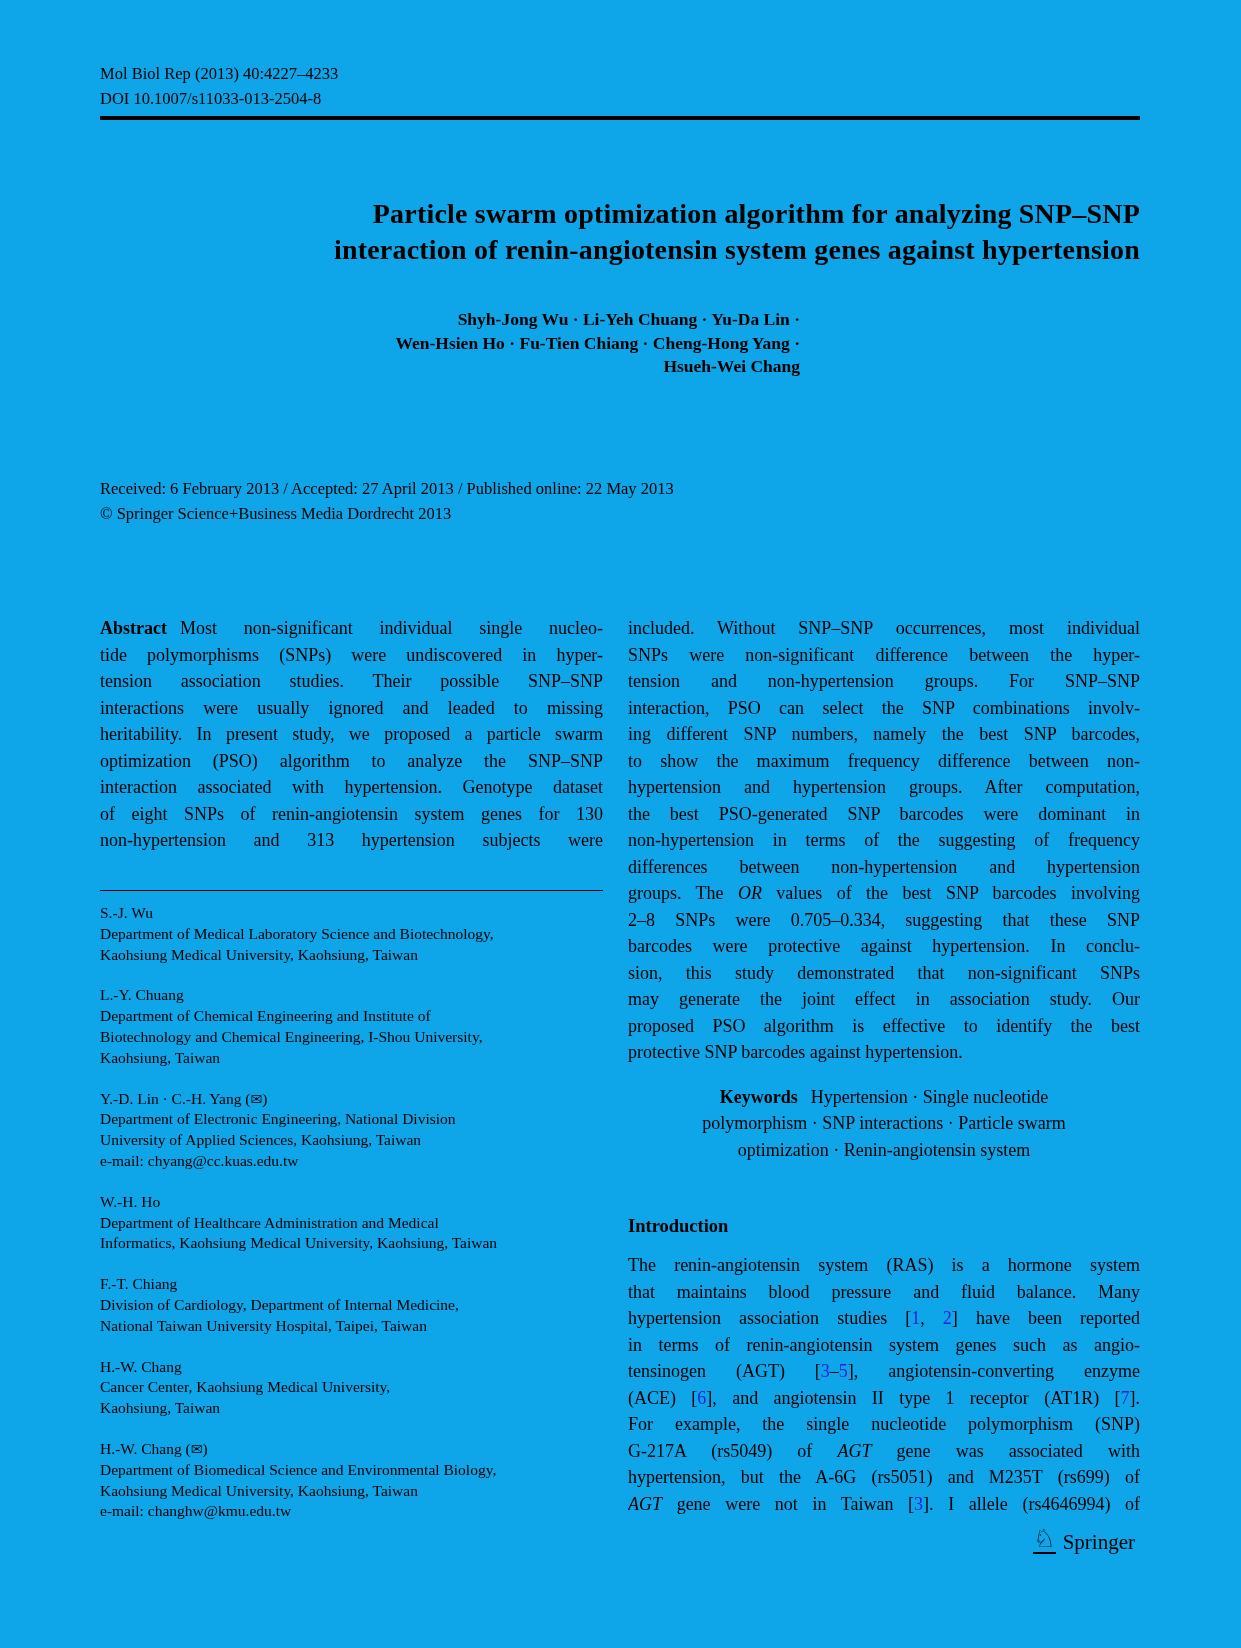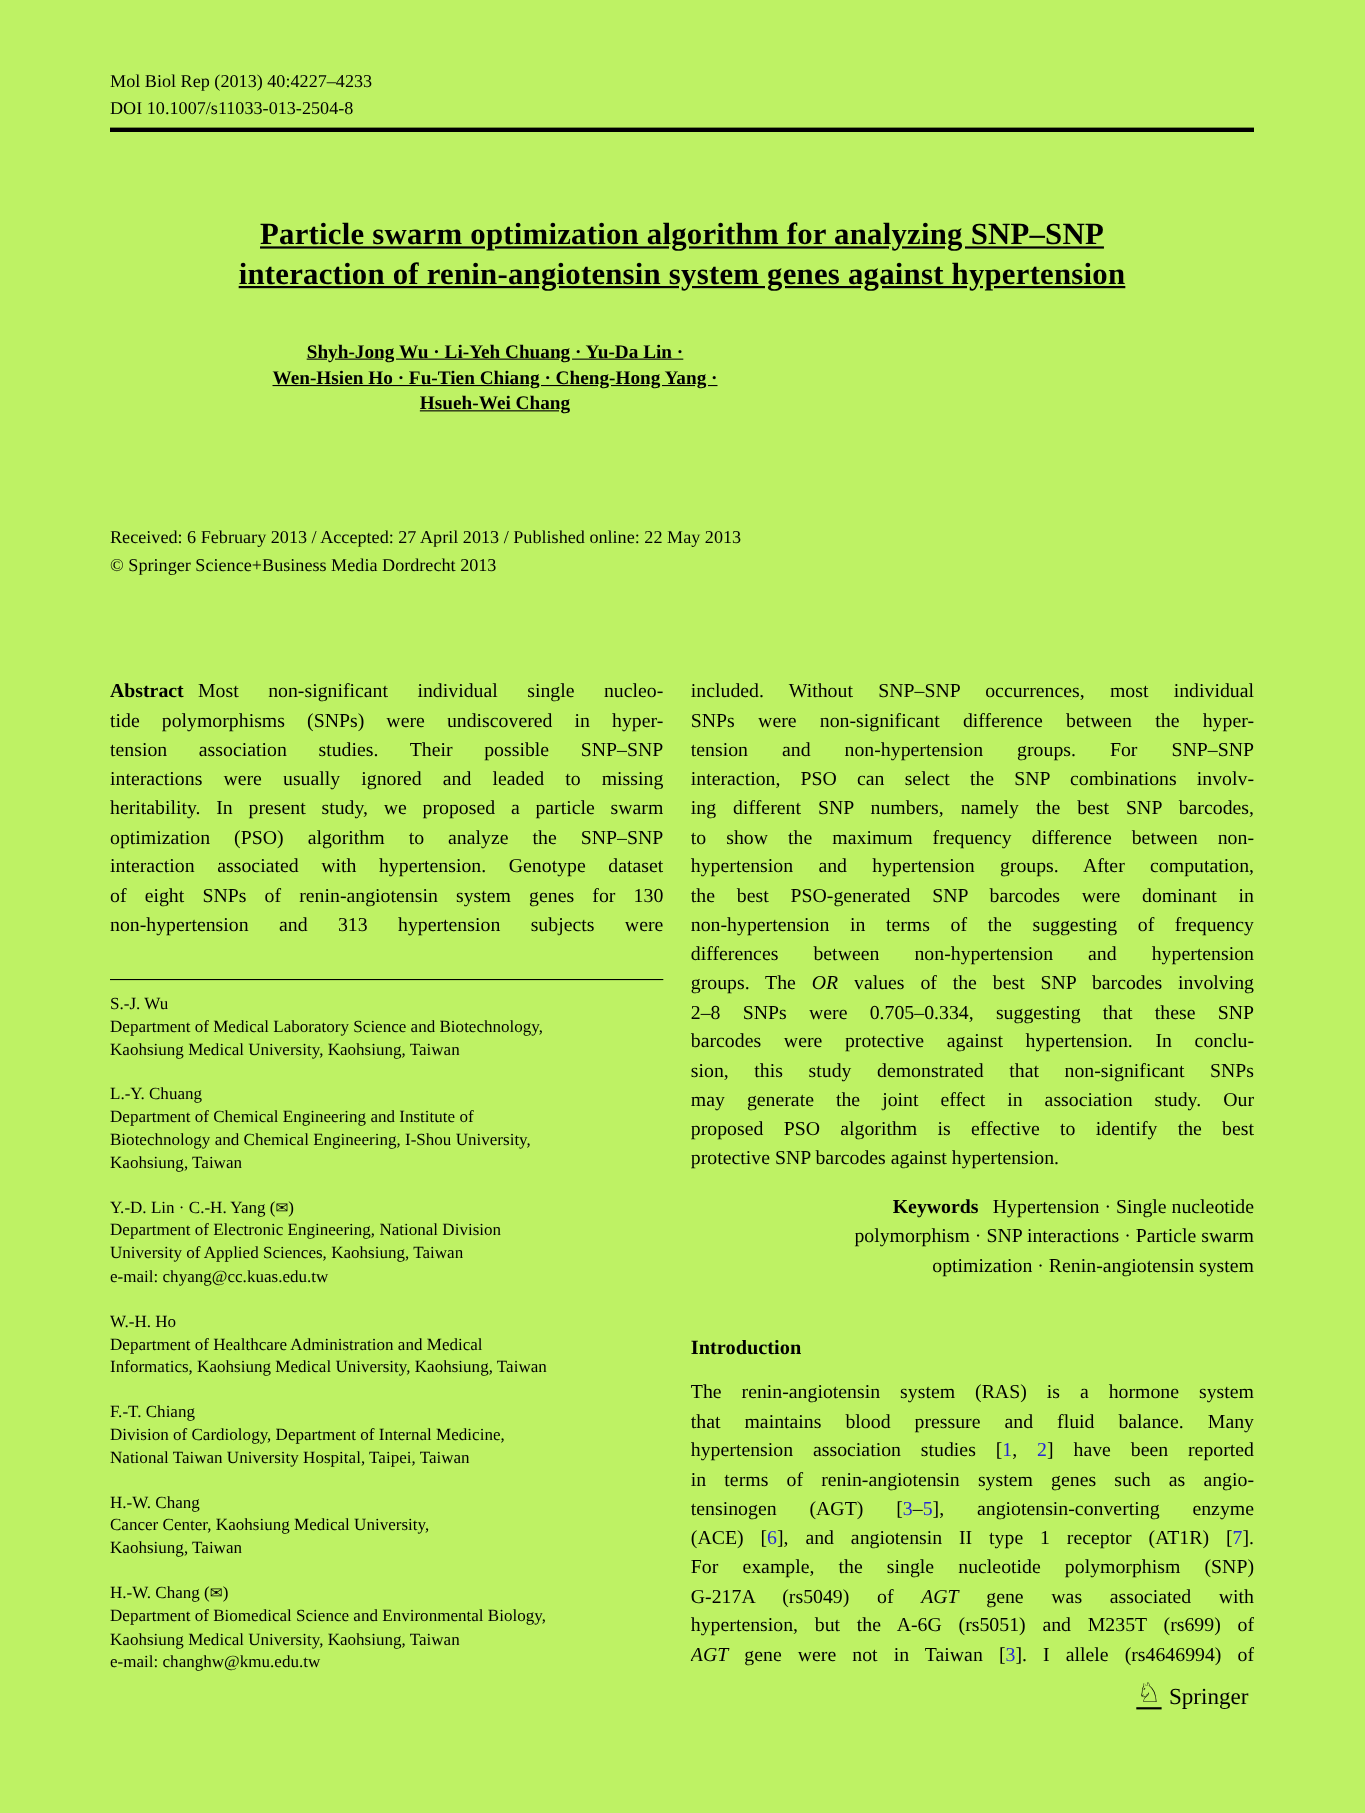--- a/index.html
+++ b/index.html
@@ -1,34 +1,34 @@
 <!DOCTYPE html>
 <html style="--link: #2424d6;"><head>
 <meta charset="utf-8">
 <style>
   html,body { margin:0; padding:0; background:#888; }
   .page {
     position:relative; width:1241px; height:1648px; margin:0 auto;
-    background:#bef264; color:#000;
+    background:#0ea5e9; color:#000;
     font-family:"Liberation Serif","DejaVu Serif",serif;
     overflow:hidden;
   }
   .header { position:absolute; left:100px; top:61px; font-size:16.5px; line-height:25px; }
   .rule-top { position:absolute; left:100px; top:116px; width:1040px; height:4px; background:#000; }
   .title { position:absolute; left:100px; top:196px; width:1040px; font-size:28px; font-weight:bold; line-height:36px; letter-spacing:0.2px; }
   .authors { position:absolute; left:100px; top:308px; width:700px; font-size:17.5px; font-weight:bold; line-height:23.5px; }
   .dates { position:absolute; left:100px; top:476px; font-size:16.5px; line-height:25px; }
   .columns { position:absolute; left:100px; top:615px; width:1040px; display:flex; gap:25px; }
   .col-left { width:503px; }
   .col-right { width:512px; }
   .body-text { font-size:18px; line-height:26.5px; }
   .jline { text-align:justify; text-align-last:justify; text-justify:inter-word; max-height:26.5px; overflow:hidden; }
   .pline { text-align:left; max-height:26.5px; overflow:hidden; }
-  .kline { text-align:right; max-height:26.5px; overflow:hidden; }
-  .tline, .aline { text-align:center;text-decoration:underline; }
+  .kline { text-align:center; max-height:26.5px; overflow:hidden; }
+  .tline, .aline { text-align:right; }
   .s-label { font-weight:bold; margin-right:13px; }
   .s-italic { font-style:italic; }
   .s-link { color:var(--link,#2424d6); }
   .s-icon { font-family:"DejaVu Sans",sans-serif; font-size:14px; }
   .fn-rule { width:503px; height:1.5px; background:#000; margin-top:36px; }
   .footnotes { margin-top:12px; font-size:15.5px; line-height:20.8px; }
   .fn-block { margin-bottom:20px; }
   .fn-block .pline { max-height:20.8px; }
   .keywords { margin-top:18px; font-size:18px; line-height:26.5px; }
   .section-heading { margin:50px 0 0 0; font-size:18.5px; font-weight:bold; line-height:27px; }

